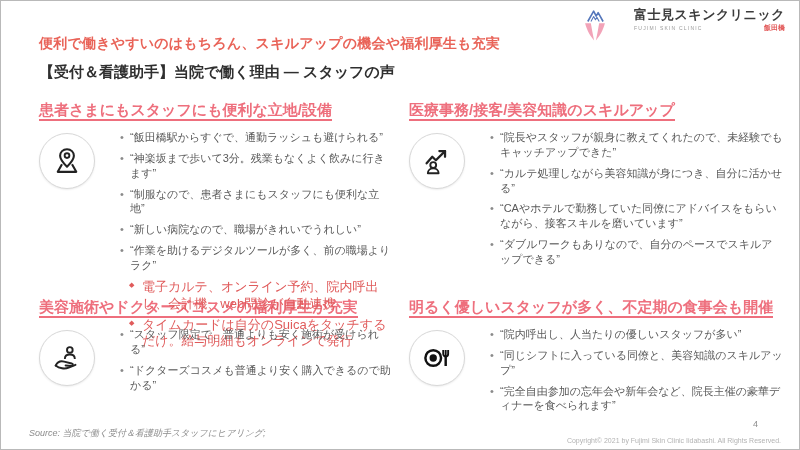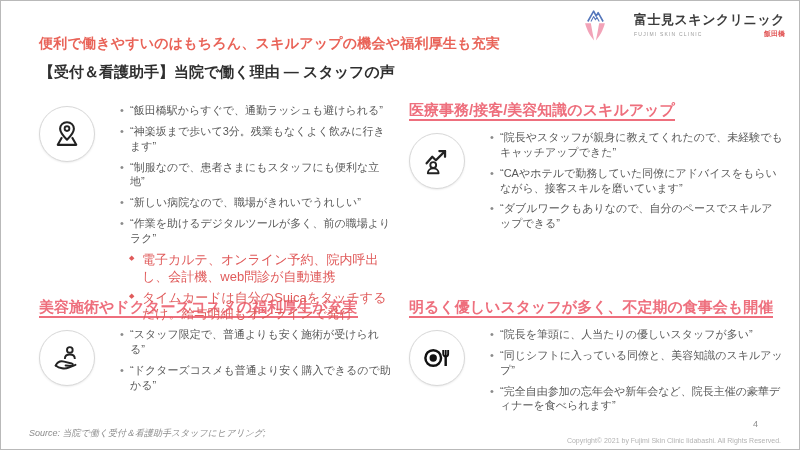--- a/index.html
+++ b/index.html
@@ -1,20 +1,20 @@
 <!DOCTYPE html>
 <html lang="ja"><head>
 <meta charset="utf-8">
 <style>
   html,body{margin:0;padding:0;background:#fff;}
   body{width:800px;height:450px;font-family:"Liberation Sans","DejaVu Sans",sans-serif;}
   .slide{position:relative;width:800px;height:450px;box-sizing:border-box;background:#fff;border:1px solid #b9b9b9;overflow:hidden;}
 
   
-  .logo{position:absolute;top:7px;right:14px;display:flex;align-items:center;gap:21px;}
+  .logo{position:absolute;top:7px;right:14px;display:flex;gap:21px;}
   .logo-mark{width:36px;height:36px;flex:none;}
   .logo-texts{display:flex;flex-direction:column;}
   .logo-name{font-size:13px;font-weight:bold;color:#3c3c3c;letter-spacing:.5px;line-height:1.1;}
   .logo-subrow{display:flex;justify-content:space-between;align-items:baseline;margin-top:1px;}
   .logo-en{font-size:5px;color:#9a9a9a;letter-spacing:1.2px;}
   .logo-branch{font-size:7px;color:#e25757;font-weight:bold;}
 
   
   .title{position:absolute;left:38px;top:34px;font-size:14px;font-weight:600;color:#e96358;letter-spacing:.2px;}
   .subtitle{position:absolute;left:38px;top:62px;font-size:15px;font-weight:bold;color:#2f2f2f;}
@@ -57,20 +57,21 @@
       </div>
     </div>
   </div>
 
   <div class="title">便利で働きやすいのはもちろん、スキルアップの機会や福利厚生も充実</div>
   <div class="subtitle">【受付＆看護助手】当院で働く理由 ― スタッフの声</div>
 
   <div class="content">
 
     <div class="section">
+      <h2 class="sec-head"><span>患者さまにもスタッフにも便利な立地/設備</span></h2>
       <div class="sec-body">
         <div class="icon-circle">
           <svg viewBox="0 0 36 36" width="34" height="34">
             <path d="M18 5.5c-4.3 0-7.3 3.1-7.3 7 0 4.4 7.3 11.6 7.3 11.6s7.3-7.2 7.3-11.6c0-3.9-3-7-7.3-7z" fill="none" stroke="#222" stroke-width="2.2" stroke-linejoin="round"></path>
             <circle cx="18" cy="12.3" r="2.5" fill="none" stroke="#222" stroke-width="2"></circle>
             <path d="M12.7 21.5L8.2 29.5h19.6l-4.5-8" fill="none" stroke="#222" stroke-width="2.2" stroke-linejoin="round"></path>
           </svg>
         </div>
         <ul class="bullets">
           <li class="b">“飯田橋駅からすぐで、通勤ラッシュも避けられる”</li>
@@ -90,20 +91,21 @@
         <div class="icon-circle">
           <svg viewBox="0 0 36 36" width="34" height="34">
             <polyline points="7,20.5 13,13.5 16.8,17.2 26.5,7.5" fill="none" stroke="#222" stroke-width="2.4" stroke-linecap="round" stroke-linejoin="round"></polyline>
             <polyline points="20.5,7.5 26.5,7.5 26.5,13.5" fill="none" stroke="#222" stroke-width="2.4" stroke-linecap="round" stroke-linejoin="round"></polyline>
             <circle cx="14" cy="22.3" r="3.1" fill="none" stroke="#222" stroke-width="2"></circle>
             <path d="M8.3 31c0-3.4 2.6-5.2 5.7-5.2s5.7 1.8 5.7 5.2z" fill="none" stroke="#222" stroke-width="2" stroke-linejoin="round"></path>
           </svg>
         </div>
         <ul class="bullets">
           <li class="b">“院長やスタッフが親身に教えてくれたので、未経験でもキャッチアップできた”</li>
+          <li class="b">“カルテ処理しながら美容知識が身につき、自分に活かせる”</li>
           <li class="b">“CAやホテルで勤務していた同僚にアドバイスをもらいながら、接客スキルを磨いています”</li>
           <li class="b">“ダブルワークもありなので、自分のペースでスキルアップできる”</li>
         </ul>
       </div>
     </div>
 
     <div class="section">
       <h2 class="sec-head"><span>美容施術やドクターズコスメの福利厚生が充実</span></h2>
       <div class="sec-body">
         <div class="icon-circle">
@@ -127,21 +129,21 @@
         <div class="icon-circle">
           <svg viewBox="0 0 36 36" width="34" height="34">
             <circle cx="14" cy="18" r="8.3" fill="none" stroke="#111" stroke-width="2.6"></circle>
             <circle cx="14" cy="18" r="3.9" fill="#111"></circle>
             <path d="M24.6 9.5v4.3a2.6 2.6 0 0 0 5.2 0V9.5" fill="none" stroke="#111" stroke-width="2"></path>
             <path d="M27.2 9.5v6.5" fill="none" stroke="#111" stroke-width="2"></path>
             <path d="M27.2 15.5v11" fill="none" stroke="#111" stroke-width="2.6"></path>
           </svg>
         </div>
         <ul class="bullets">
-          <li class="b">“院長を筆頭に、人当たりの優しいスタッフが多い”</li>
+          <li class="b">“院内呼出し、人当たりの優しいスタッフが多い”</li>
           <li class="b">“同じシフトに入っている同僚と、美容知識のスキルアップ”</li>
           <li class="b">“完全自由参加の忘年会や新年会など、院長主催の豪華ディナーを食べられます”</li>
         </ul>
       </div>
     </div>
 
   </div>
 
   <div class="source">Source: 当院で働く受付＆看護助手スタッフにヒアリング;</div>
   <div class="pagenum">4</div>

